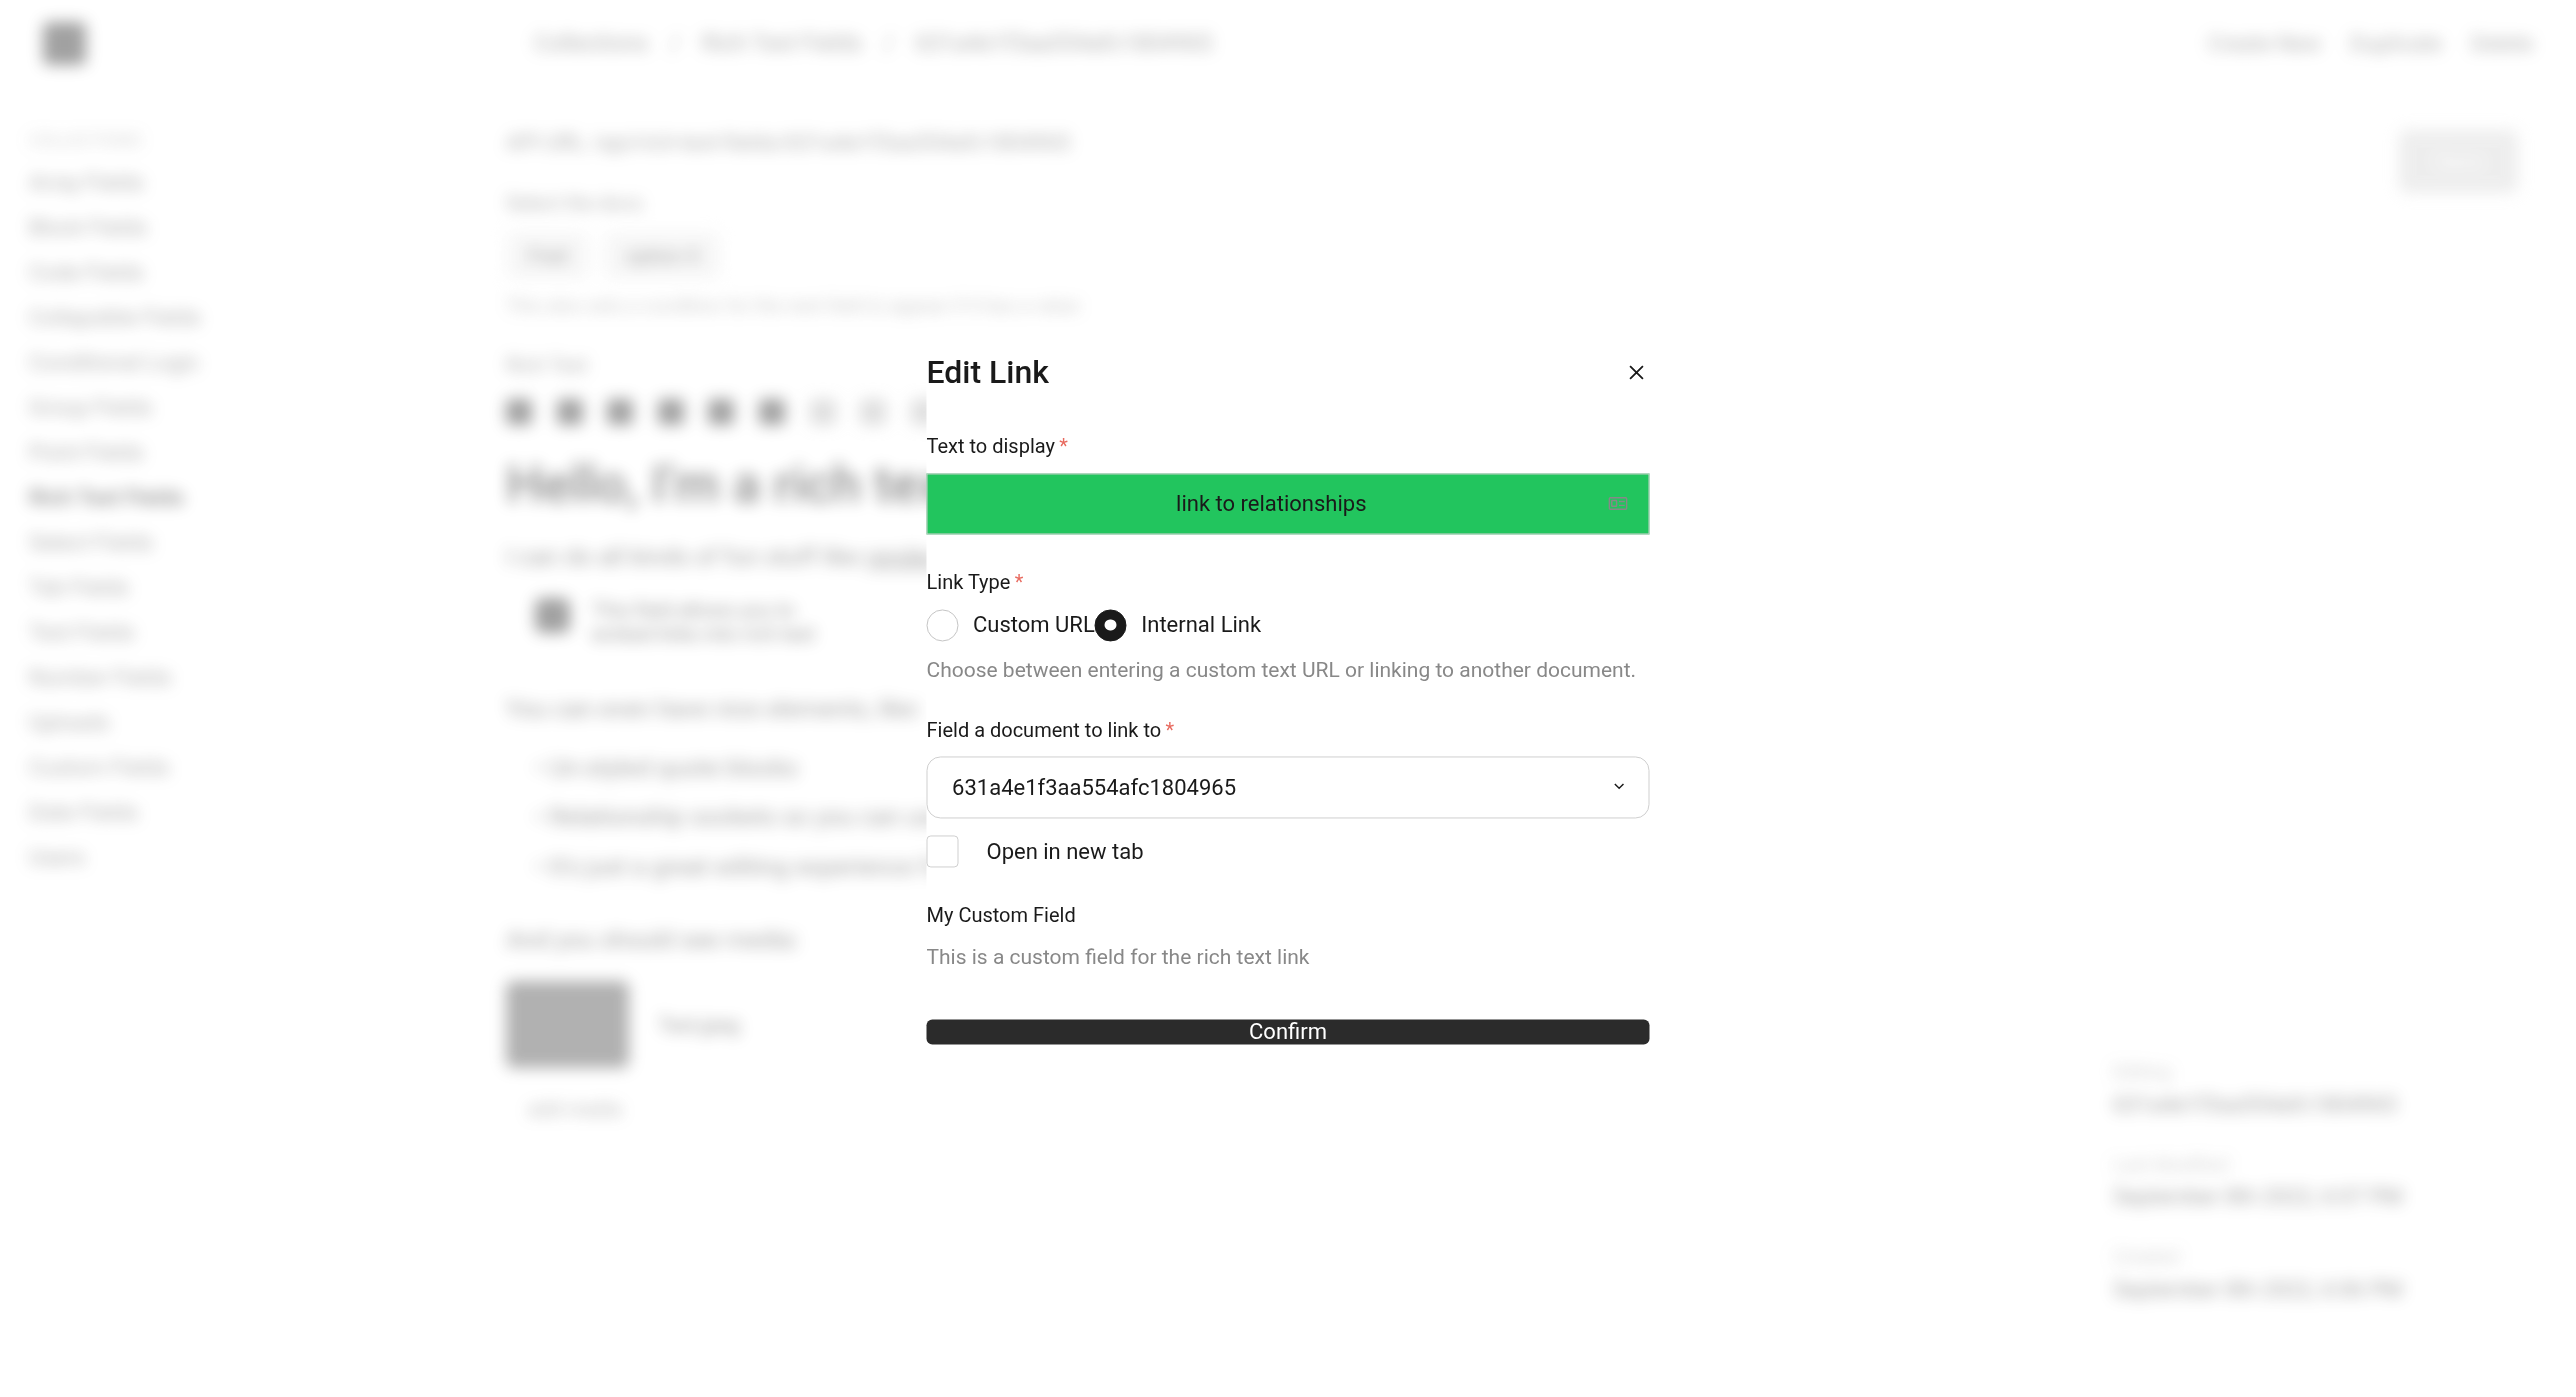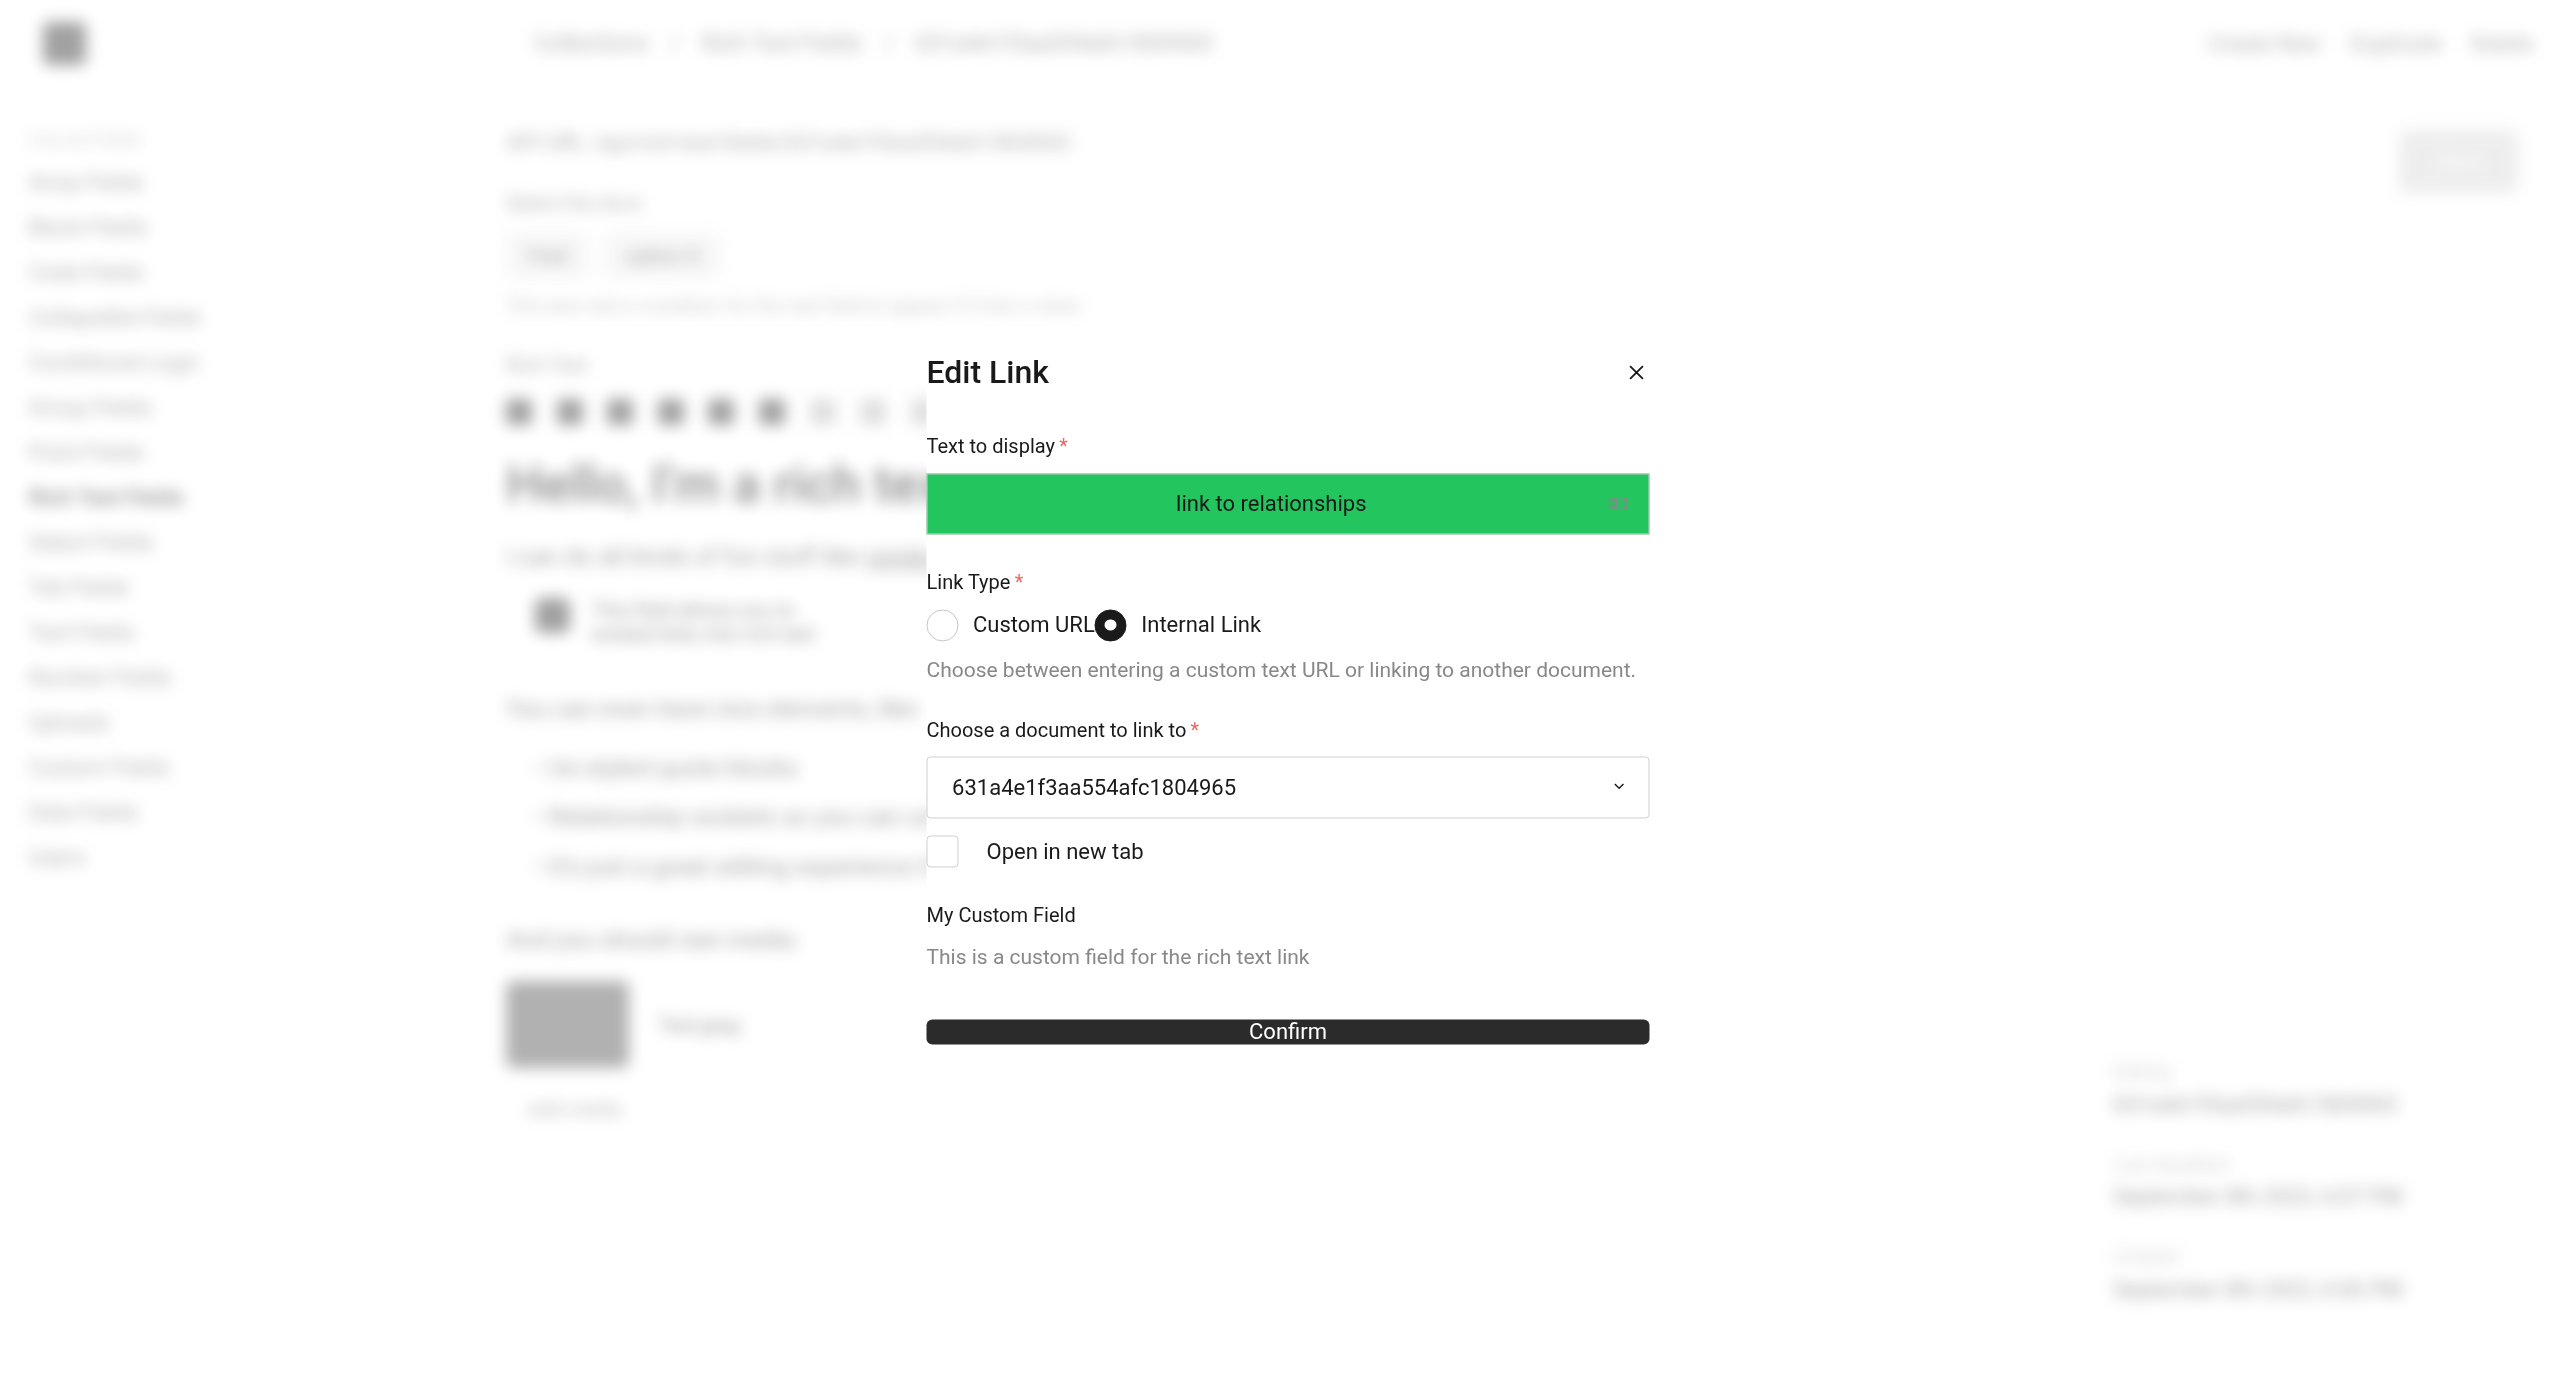--- a/index.html
+++ b/index.html
@@ -321,21 +321,21 @@
       color: #888;
       margin-top: 17.3px;
     }
 
     .select-wrap {
       position: relative;
     }
     .select-input {
       width: 100%;
       border: 0.7px solid #cfcfcf;
-      border-radius: 4px;
+      border-radius: 14px;
       padding: 17.3px 58px 17.3px 24.6px;
       font-size: 22px;
       color: #1a1a1a;
       background: #ffffff;
       cursor: pointer;
       display: flex;
       align-items: center;
     }
     .select-input.placeholder {
       color: #999;
@@ -547,21 +547,21 @@
         <div class="radio-circle checked"></div>
         <span class="radio-label">Internal Link</span>
       </div>
     </div>
     <div class="field-helper">Choose between entering a custom text URL or linking to another document.</div>
   </div>
 
   
   <div class="field-group">
     <label class="field-label">
-      <span>Choose a document to link to</span><span class="req-star">*</span>
+      <span>Field a document to link to</span><span class="req-star">*</span>
     </label>
     <div class="select-wrap">
       <div class="select-input">
         <span>631a4e1f3aa554afc1804965</span>
       </div>
       <span class="select-chevron">
         <svg viewBox="0 0 24 24">
             <path d="M6 9 L12 15 L18 9"></path>
           </svg>
       </span>

